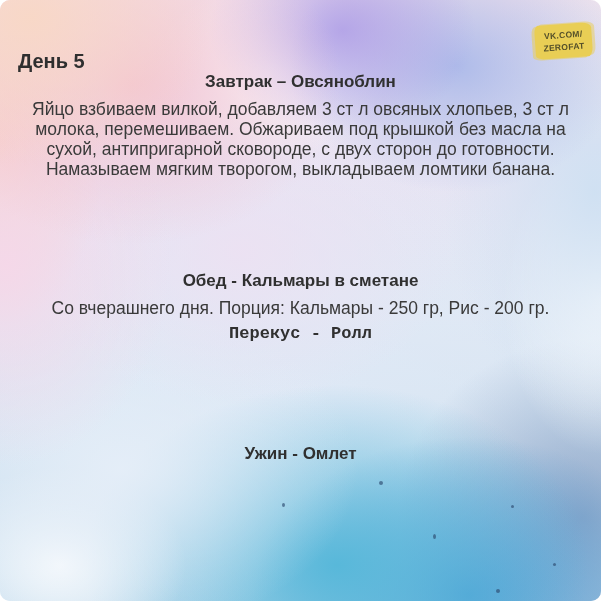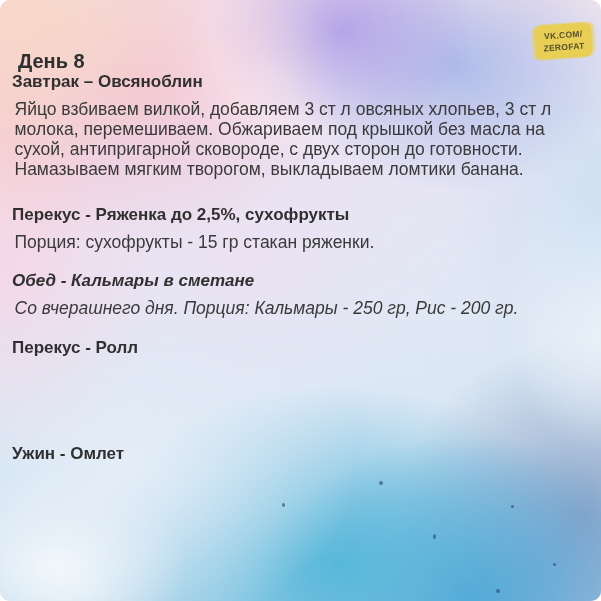--- a/index.html
+++ b/index.html
@@ -44,59 +44,55 @@
     font-size:8.5px;font-weight:bold;line-height:1.45;
     text-align:center;letter-spacing:.3px;
     padding:5px 8px 4px 8px;
     transform:rotate(-4deg);
     border-radius:4px 10px 5px 9px / 8px 5px 9px 4px;
     box-shadow:-3px 1px 0 rgba(233,206,85,.55), 3px -1px 0 rgba(233,206,85,.5);
   }
   .badge span{display:block;}
   .sec{
     position:absolute;left:12px;right:12px;
-    text-align:left;
+    text-align:center;
   }
   .sec h2{
     margin:0 0 7px 0;
     font-size:17px;font-weight:bold;color:#303030;
   }
   .sec p{
     margin:0 auto;max-width:572px;
     font-size:17.5px;line-height:20px;color:#3a3a3a;
   }
   .s0{top:72px;}
   .s1{top:205px;}
-  .s2{top:271px;font-style:italic;}
-  .s3{top:338px;}
+  .s2{top:271px;}
+  .s3{top:324px;font-family:Liberation Mono, monospace;}
   .s4{top:444px;}
   .speck{position:absolute;border-radius:50%;background:#2c4a6e;opacity:.65;}
 </style>
 </head>
 <body>
 
 <div class="card">
   <div class="wash"></div>
 
-  <div class="day">День 8</div>
+  <div class="day">День 5</div>
 
   <div class="badge">
     <span>VK.COM/</span>
     <span>ZEROFAT</span>
   </div>
 
   <section class="sec s0">
     <h2>Завтрак – Овсяноблин</h2>
     <p>Яйцо взбиваем вилкой, добавляем 3 ст л овсяных хлопьев, 3 ст л молока, перемешиваем. Обжариваем под крышкой без масла на сухой, антипригарной сковороде, с двух сторон до готовности. Намазываем мягким творогом, выкладываем ломтики банана.</p>
   </section>
 
-  <section class="sec s1">
-    <h2>Перекус - Ряженка до 2,5%, сухофрукты</h2>
-    <p>Порция: сухофрукты - 15 гр  стакан ряженки.</p>
-  </section>
 
   <section class="sec s2">
     <h2>Обед - Кальмары в сметане</h2>
     <p>Со вчерашнего дня. Порция: Кальмары - 250 гр, Рис - 200 гр.</p>
   </section>
 
   <section class="sec s3">
     <h2>Перекус - Ролл</h2>
   </section>
 

